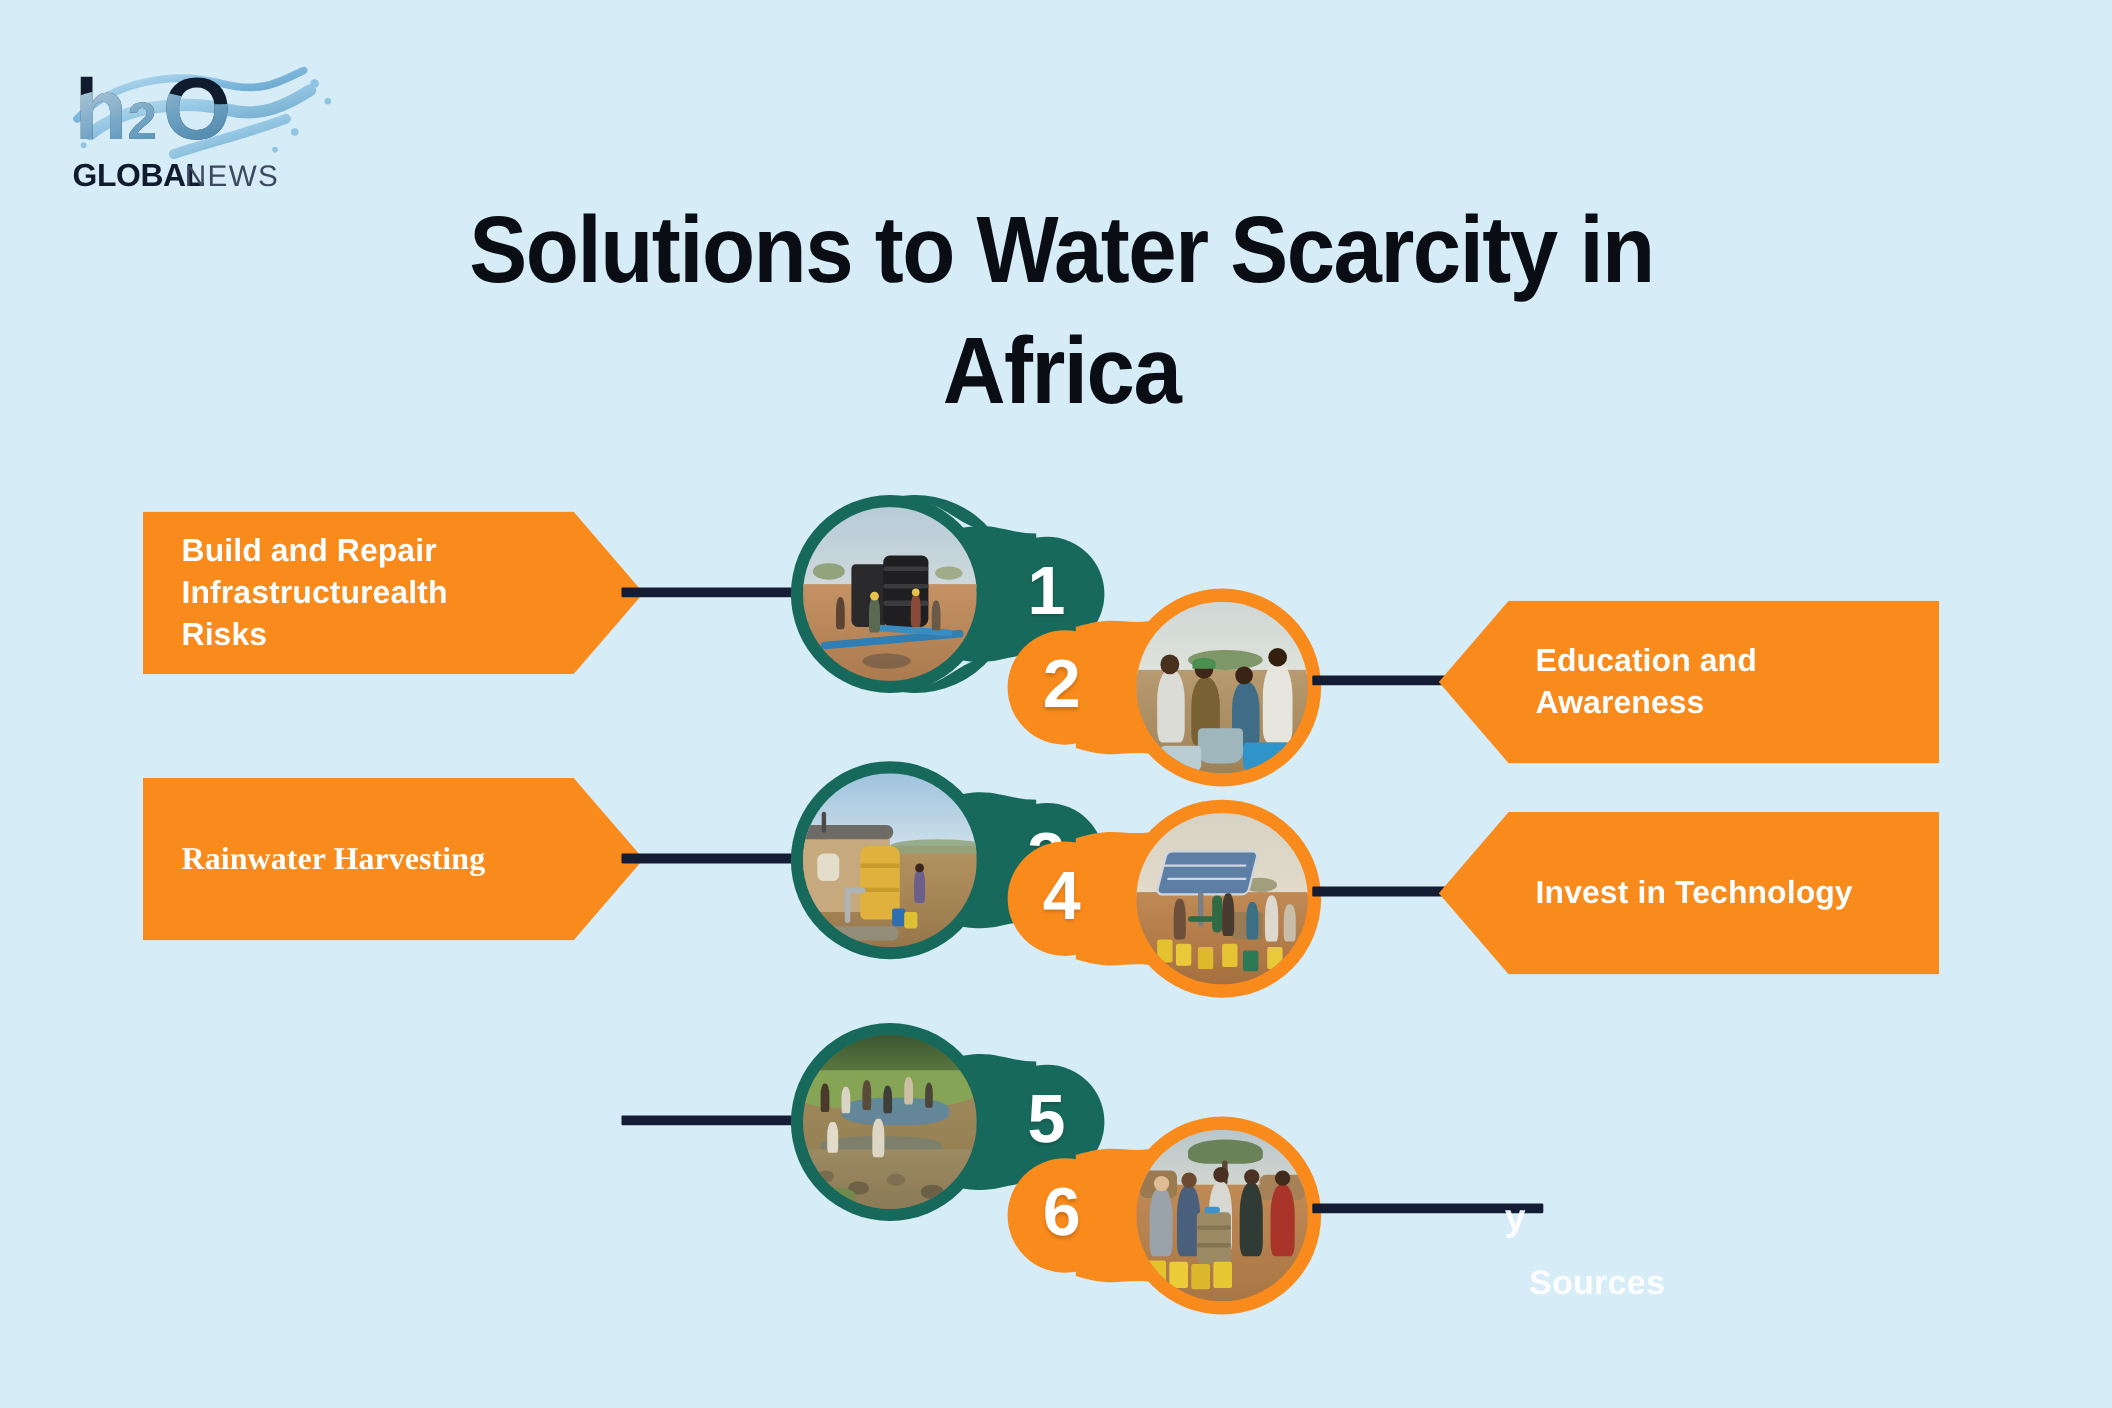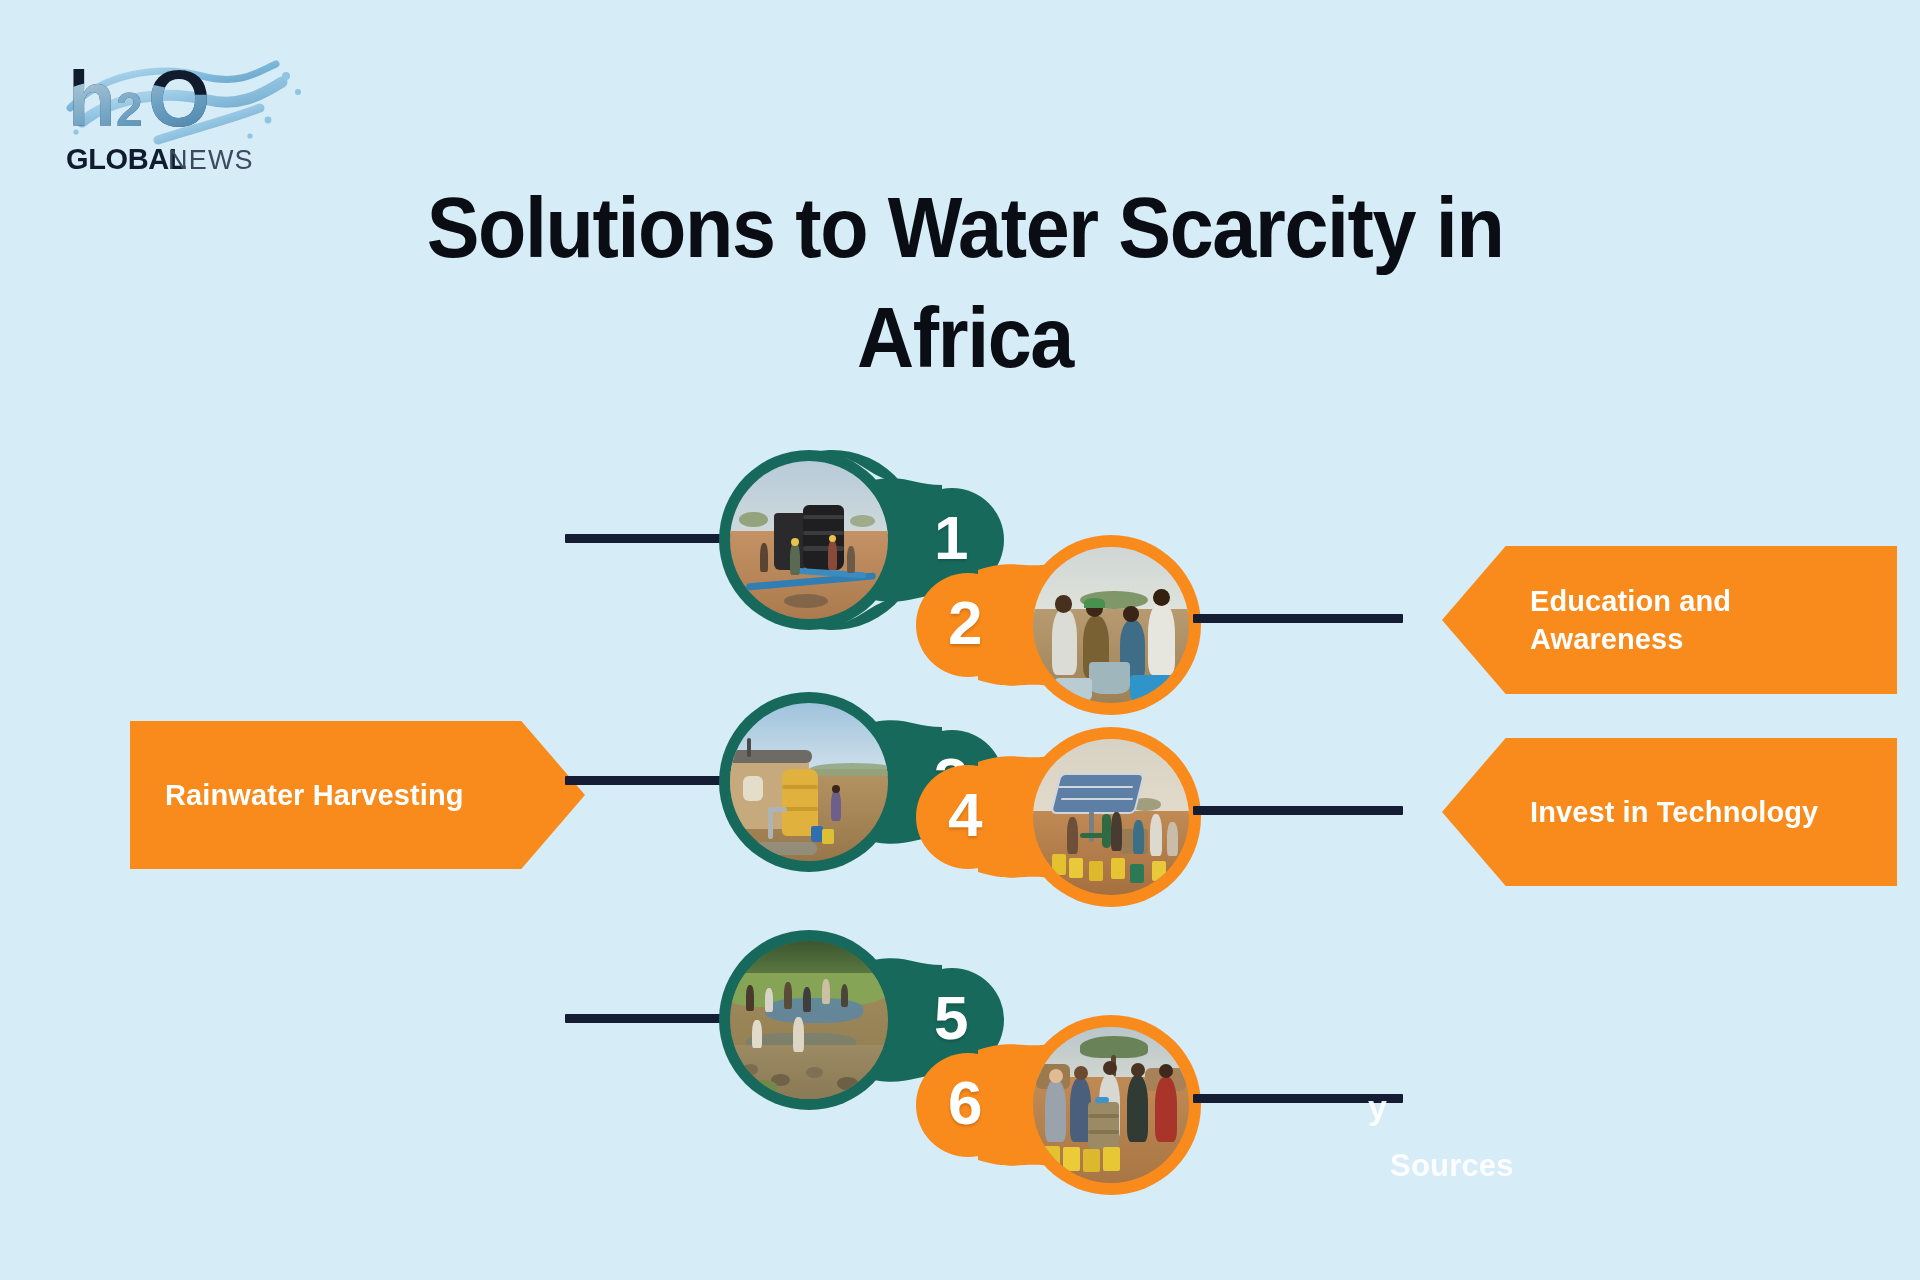--- a/index.html
+++ b/index.html
@@ -58,21 +58,21 @@
     font-size:29px;
     line-height:1.32;
     letter-spacing:.1px;
   }
   .banner-left{
     left:130px;width:455px;height:148px;
     padding-left:35px;padding-right:96px;
     clip-path:polygon(0 0, 86% 0, 100% 50%, 86% 100%, 0 100%);
   }
   .banner-right{
-    left:1442px;width:455px;height:148px;
+    left:1308px;width:455px;height:148px;
     padding-left:88px;padding-right:32px;
     clip-path:polygon(14% 0, 100% 0, 100% 100%, 14% 100%, 0 50%);
   }
 
   
   .conn{position:absolute;height:9px;background:#141d33;border-radius:1px;}
 
   
   .pod{position:absolute;width:300px;height:185px;}
   .pod svg{position:absolute;left:0;top:0;}
@@ -139,20 +139,23 @@
       <text x="106" y="117" font-family="Liberation Sans, sans-serif" font-size="27" fill="#3c4a60" letter-spacing="1.2">NEWS</text>
     </svg>
   </div>
 
   <div class="title">
     <div>Solutions to Water Scarcity in</div>
     <div>Africa</div>
   </div>
 
   <div class="row" style="top:450px;">
+    <div class="banner banner-left" style="top:15px;">
+      <span>Build and Repair Infrastructurealth Risks</span>
+    </div>
     <div class="conn" style="left:565px;top:84px;width:165px;"></div>
 
     <div class="pod" style="left:712px;top:-5px;">
       <svg width="300" height="195" viewBox="0 0 300 195">
         <path d="M97 8 A90 90 0 1 1 97 182
                  C150 182 150 160 186 152
                  A48 48 0 1 0 186 38
                  C150 30 150 8 97 8 Z" fill="#17695c"></path>
         <circle cx="97" cy="95" r="90" fill="#17695c"></circle>
         <circle cx="240" cy="95" r="52" fill="#17695c"></circle>
@@ -225,21 +228,21 @@
     </div>
 
     <div class="conn" style="left:1193px;top:84px;width:210px;"></div>
 
     <div class="banner banner-right" style="top:16px;">
       <span>Education and Awareness</span>
     </div>
   </div>
 
   <div class="row" style="top:692px;">
-    <div class="banner banner-left" style="top:29px;">
+    <div class="banner banner-left" style="top:15px;font-family:Liberation Serif, serif;">
       <span>Rainwater Harvesting</span>
     </div>
     <div class="conn" style="left:565px;top:84px;width:165px;"></div>
 
     <div class="pod" style="left:712px;top:-5px;">
       <svg width="300" height="195" viewBox="0 0 300 195">
         <circle cx="97" cy="95" r="90" fill="#17695c"></circle>
         <circle cx="240" cy="95" r="52" fill="#17695c"></circle>
         <path d="M150 38 C190 26 200 40 230 40 L230 150 C200 150 190 164 150 152 Z" fill="#17695c"></path>
       </svg>

